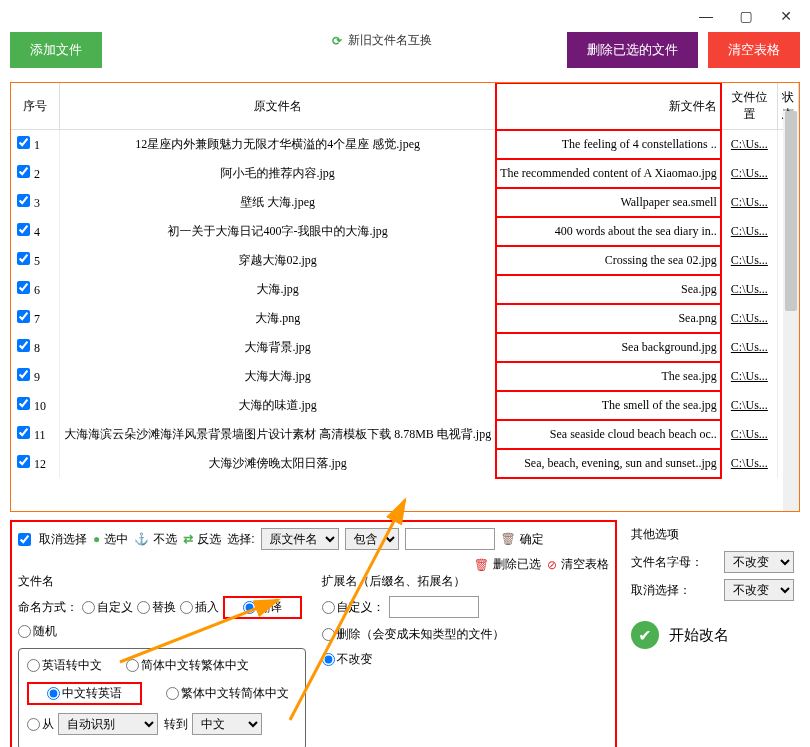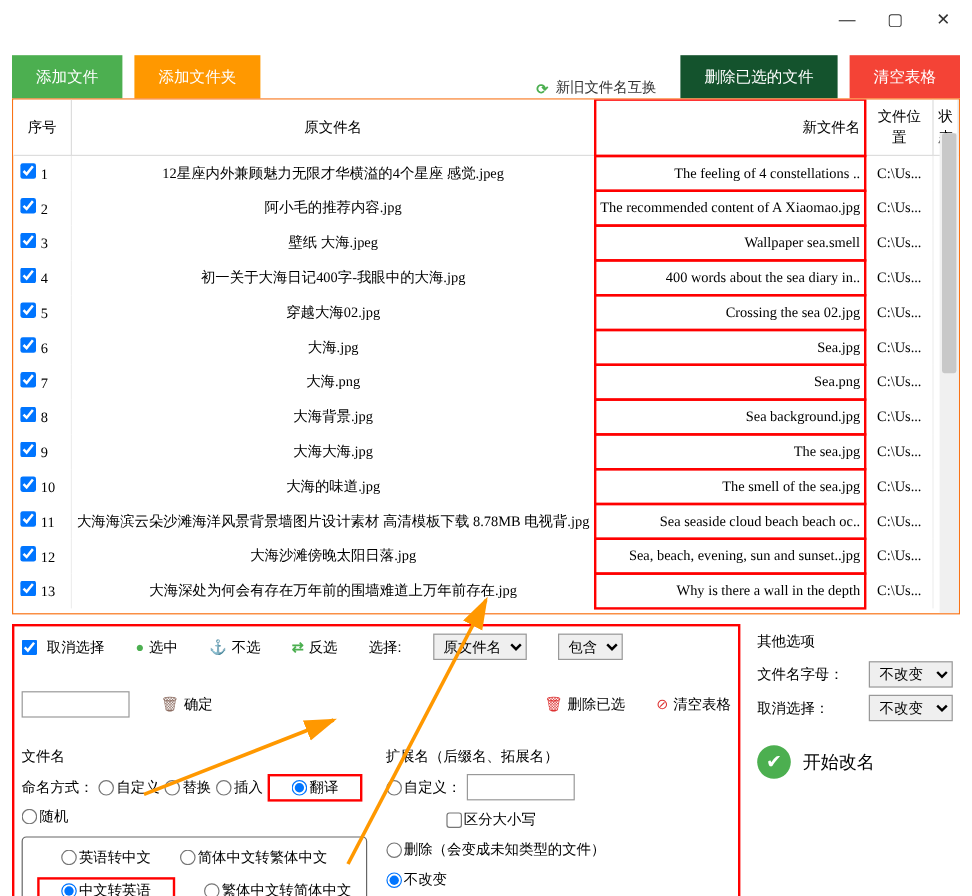--- a/index.html
+++ b/index.html
@@ -1,78 +1,77 @@
 <!DOCTYPE html>
 <html><head>
 <meta charset="utf-8">
 <style>
 * { box-sizing: border-box; margin: 0; padding: 0; }
 body { font-family: "Microsoft YaHei", SimSun, sans-serif; font-size: 12px; background: #fff; color: #000; }
 .window { width: 810px; height: 747px; position: relative; background: #fff; }
 .titlebar { height: 32px; display: flex; justify-content: flex-end; align-items: center; gap: 24px; padding-right: 16px; }
 .titlebar .win-btn { font-size: 14px; color: #333; cursor: pointer; width: 16px; text-align: center; }
-.toolbar { height: 50px; display: flex; align-items: flex-end; padding: 0 10px; gap: 10px; }
+.toolbar { height: 50px; display: flex; align-items: flex-start; padding: 0 10px; gap: 10px; }
 .btn { height: 36px; padding: 0 20px; border: none; color: #fff; font-size: 13px; cursor: pointer; display: inline-flex; align-items: center; justify-content: center; }
 .btn-green { background: #4caf50; }
 .btn-orange { background: #ff9800; }
-.btn-pink { background: #14532d; }
+.btn-pink { background: #701a75; }
 .btn-red { background: #f44336; }
 .swap-group { margin-left: 220px; display: inline-flex; align-items: center; gap: 6px; color: #333; }
 .swap-icon { color: #4caf50; font-weight: bold; }
 .spacer { flex: 1; }
 .table-wrap { border: 1px solid #f97316; margin: 0 10px; height: 430px; overflow: hidden; position: relative; }
 table { width: 100%; border-collapse: collapse; font-family: SimSun, serif; font-size: 12px; }
 th { border-right: 1px solid #ddd; border-bottom: 1px solid #ddd; padding: 6px 4px; font-weight: normal; background: #fff; text-align: center; }
 td { border-right: 1px solid #eee; padding: 6px 4px; text-align: center; white-space: nowrap; overflow: hidden; text-overflow: ellipsis; }
 .col-seq { width: 52px; text-align: left; padding-left: 6px; }
 .col-old { width: 330px; }
 .col-new { width: 210px; }
-.col-loc { width: 60px; }
+.col-loc { width: 60px; text-decoration: underline; }
 .col-stat { width: auto; }
 .red-col { outline: 2px solid #f00; outline-offset: -1px; text-align: right; }
 .chk { margin-right: 4px; }
 .bottom { display: flex; margin: 8px 10px 0; gap: 8px; }
 .panel-left { flex: 1; border: 2px solid #f00; padding: 6px; position: relative; }
 .panel-right { width: 175px; padding: 6px; }
-.sel-row { display: flex; align-items: center; gap: 26px; margin-bottom: 24px; flex-wrap: wrap; }
+.sel-row { display: flex; align-items: center; gap: 6px; margin-bottom: 0; flex-wrap: wrap; }
 .sel-item { display: inline-flex; align-items: center; gap: 4px; }
 .ico-g { color: #4caf50; font-weight: bold; }
 .ico-b { color: #3f51b5; font-weight: bold; }
 .ico-br { color: #8d6e63; }
 select, input[type=text] { border: 1px solid #999; padding: 2px 4px; font-size: 12px; height: 22px; }
 .two-col { display: flex; gap: 16px; }
 .fn-col { flex: 1; }
 .ext-col { flex: 1; }
 .label-row { margin-bottom: 6px; }
 .radio-row { display: flex; align-items: center; gap: 4px; margin-bottom: 8px; flex-wrap: wrap; }
 .radio-opt { display: inline-flex; align-items: center; gap: 2px; }
 .hlbox { border: 2px solid #f00; padding: 1px 18px; display: inline-flex; align-items: center; }
 .trans-block { border: 1px solid #666; border-radius: 4px; padding: 8px; margin-top: 4px; }
-.trans-row { display: flex; gap: 24px; align-items: center; margin-bottom: 8px; justify-content: center; }
+.trans-row { display: flex; gap: 24px; align-items: center; margin-bottom: 8px; }
 .other-opts { margin-top: 8px; }
 .opt-row { display: flex; align-items: center; justify-content: space-between; margin: 6px 0; }
 .start-rename { display: flex; align-items: center; gap: 10px; margin-top: 20px; font-size: 15px; }
 .big-ok { width: 28px; height: 28px; border-radius: 50%; background: #4caf50; color: #fff; display: inline-flex; align-items: center; justify-content: center; font-size: 16px; }
 .arrow { position: absolute; pointer-events: none; }
 .scrollbar-v { position: absolute; right: 0; top: 28px; bottom: 0; width: 16px; background: #f0f0f0; }
 .sb-thumb { position: absolute; left: 2px; right: 2px; top: 0; height: 200px; background: #c8c8c8; border-radius: 2px; }
 </style>
 </head>
 <body>
 
 <div class="window">
   <div class="titlebar">
     <span class="win-btn">—</span>
     <span class="win-btn">▢</span>
     <span class="win-btn">✕</span>
   </div>
 
   <div class="toolbar">
     <button class="btn btn-green">添加文件</button>
-    <button class="btn btn-orange">添加文件夹</button>
     <span class="swap-group">
       <span class="swap-icon">⟳</span>
       <span>新旧文件名互换</span>
     </span>
     <span class="spacer"></span>
     <button class="btn btn-pink">删除已选的文件</button>
     <button class="btn btn-red">清空表格</button>
   </div>
 
   <div class="table-wrap">
@@ -171,27 +170,20 @@
             <td class="col-loc">C:\Us...</td>
             <td class="col-stat"></td>
           </tr>
           <tr>
             <td class="col-seq"><input type="checkbox" class="chk" checked="" style="">12</td>
             <td class="col-old">大海沙滩傍晚太阳日落.jpg</td>
             <td class="col-new red-col">Sea, beach, evening, sun and sunset..jpg</td>
             <td class="col-loc">C:\Us...</td>
             <td class="col-stat"></td>
           </tr>
-          <tr>
-            <td class="col-seq"><input type="checkbox" class="chk" checked="" style="">13</td>
-            <td class="col-old">大海深处为何会有存在万年前的围墙难道上万年前存在.jpg</td>
-            <td class="col-new red-col">Why is there a wall in the depth</td>
-            <td class="col-loc">C:\Us...</td>
-            <td class="col-stat"></td>
-          </tr>
         </tbody>
     </table>
     <div class="scrollbar-v">
         <div class="sb-thumb"></div>
       </div>
   </div>
 
   <div class="bottom">
     <div class="panel-left">
       <div class="sel-row">
@@ -297,26 +289,20 @@
 
         <div class="ext-col">
           <div class="label-row">扩展名（后缀名、拓展名）</div>
           <div class="radio-row">
             <label class="radio-opt">
                 <input type="radio" name="e" style="">
                 <span>自定义：</span>
               </label>
             <input type="text" style="width: 90px;">
           </div>
-          <div class="radio-row" style="padding-left:50px">
-            <label class="radio-opt">
-                <input type="checkbox" style="">
-                <span>区分大小写</span>
-              </label>
-          </div>
           <div class="radio-row">
             <label class="radio-opt">
                 <input type="radio" name="e" style="">
                 <span>删除（会变成未知类型的文件）</span>
               </label>
           </div>
           <div class="radio-row">
             <label class="radio-opt">
                 <input type="radio" name="e" checked="" style="">
                 <span>不改变</span>

